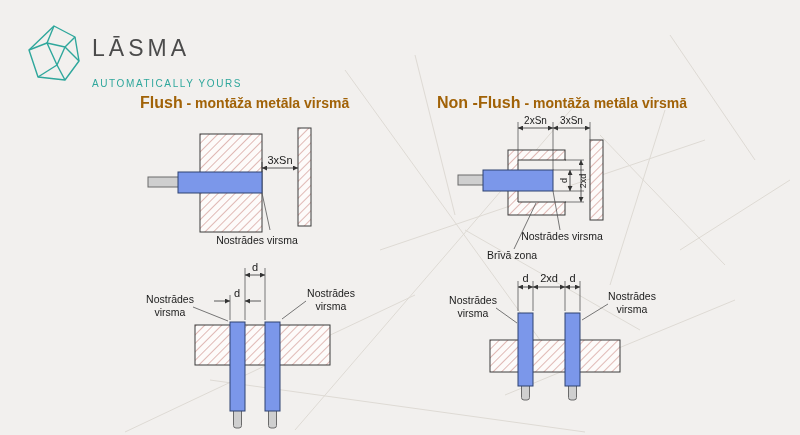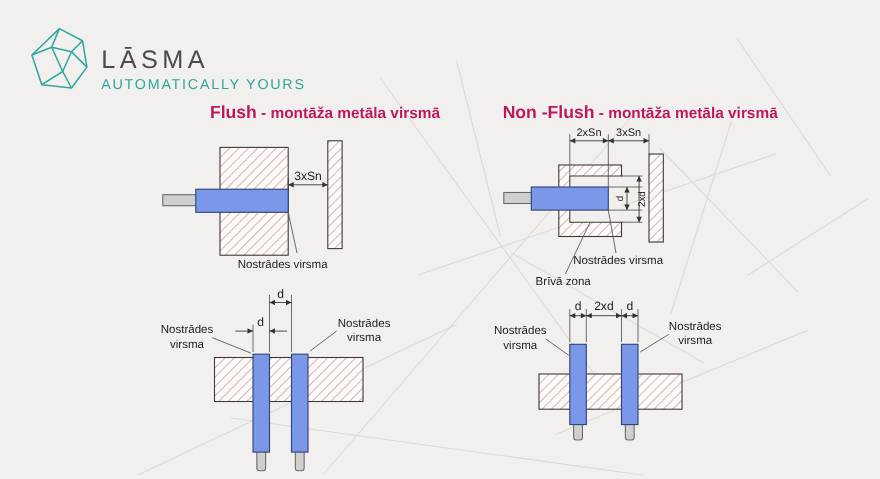--- a/index.html
+++ b/index.html
@@ -1,25 +1,25 @@
 <!DOCTYPE html>
 <html><head>
 <meta charset="utf-8">
 <style>
   *{margin:0;padding:0;box-sizing:border-box}
   html,body{width:800px;height:435px}
   body{position:relative;overflow:hidden;background:#f2f0ee;font-family:"Liberation Sans",sans-serif;color:#1b1b1b}
   .abs{position:absolute}
   #bg-lines{position:absolute;left:0;top:0;z-index:0}
   .layer{z-index:1}
-  #logo{position:absolute;left:26px;top:24px;display:flex;align-items:flex-end;gap:10px;z-index:1}
+  #logo{position:absolute;left:26px;top:24px;display:flex;align-items:flex-start;gap:10px;z-index:1}
   .logo-text{margin-top:12px}
   .wordmark{font-size:23px;letter-spacing:4px;color:#4b4b4b;font-weight:400;line-height:1.1;white-space:nowrap}
-  .tagline{font-size:13px;letter-spacing:1.6px;color:#2fa79c;margin-top:2px;white-space:nowrap}
-  .heading{position:absolute;top:94px;width:260px;text-align:right;font-size:14px;font-weight:bold;color:#be185d;white-space:nowrap;z-index:1}
+  .tagline{font-size:10px;letter-spacing:1.6px;color:#2fa79c;margin-top:17px;white-space:nowrap}
+  .heading{position:absolute;top:94px;width:260px;text-align:left;font-size:14px;font-weight:bold;color:#a16207;white-space:nowrap;z-index:1}
   .heading .big{font-size:16px}
   svg text{font-family:"Liberation Sans",sans-serif;fill:#1b1b1b}
 </style>
 </head>
 <body>
 
 <svg id="bg-lines" width="800" height="435" viewBox="0 0 800 435">
   <g stroke="#dedad4" stroke-width="1" fill="none">
     <line x1="295" y1="430" x2="575" y2="105"></line>
     <line x1="345" y1="70" x2="540" y2="340"></line>

